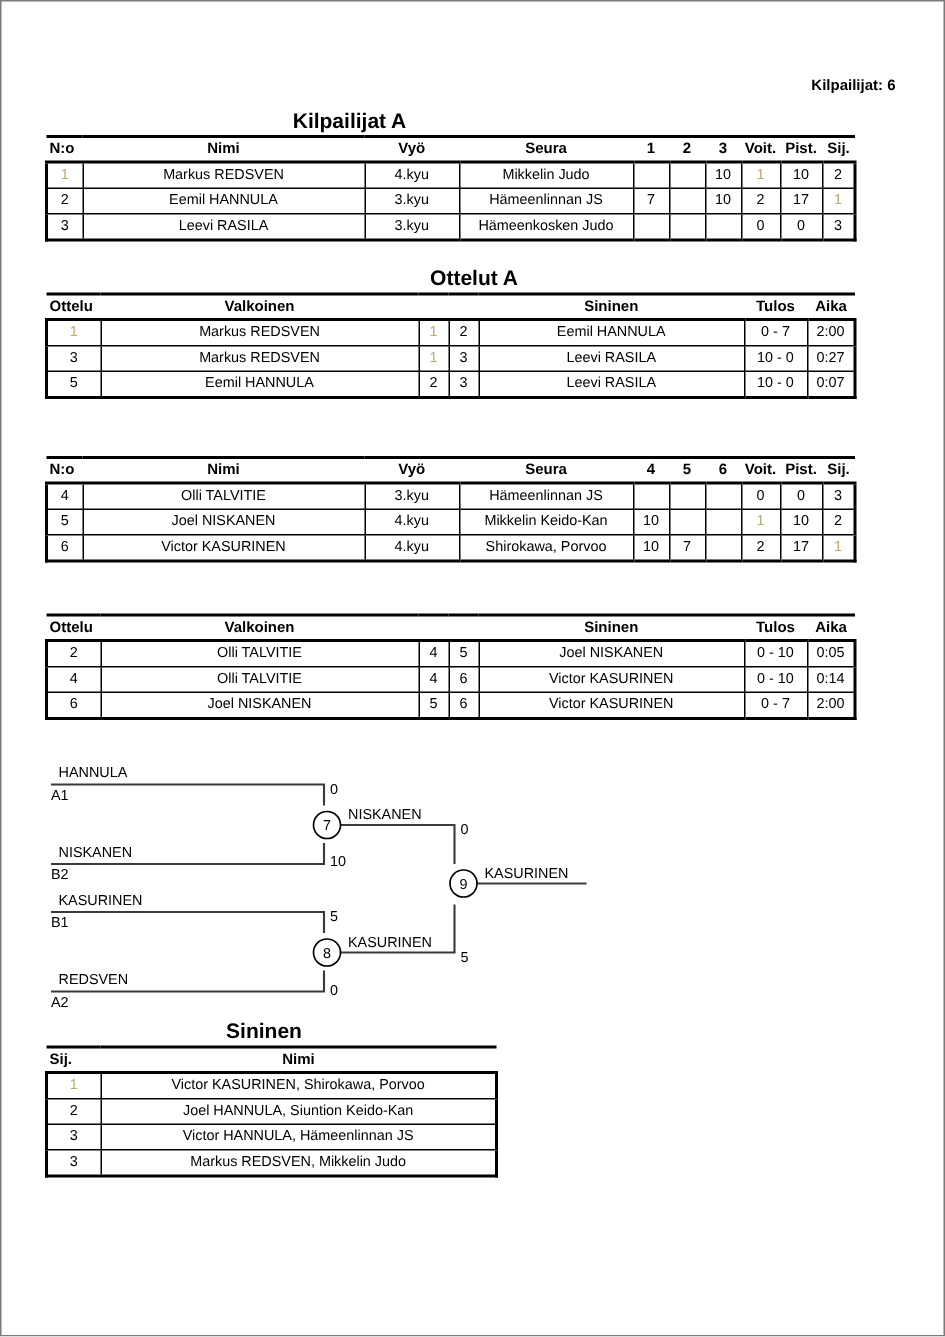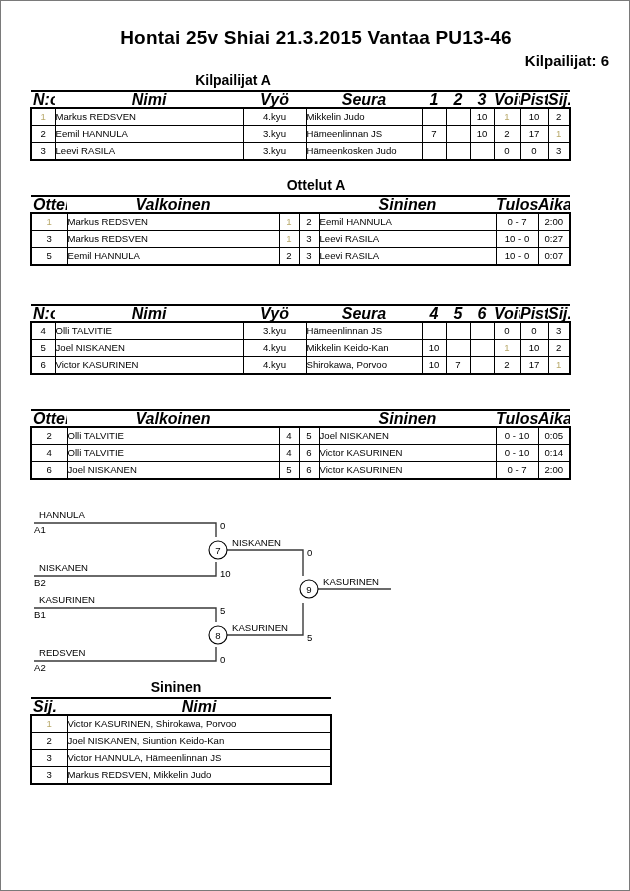--- a/index.html
+++ b/index.html
@@ -27,23 +27,23 @@
     left: 0;
     top: 26px;
     width: 630px;
     text-align: center;
     font-size: 19px;
     font-weight: bold;
     letter-spacing: 0.2px;
   }
   .entrant-count {
     position: absolute;
-    right: 20px;
+    right: 32px;
     top: 51px;
-    font-size: 15px;
+    font-size: 10px;
     font-weight: bold;
   }
 
   
   .section-caption {
     position: absolute;
     font-size: 14px;
     font-weight: bold;
     text-align: center;
     width: 330px;
@@ -61,36 +61,35 @@
     border: 1px solid #000;
     padding: 0;
     height: 16px;
     line-height: 16px;
     overflow: hidden;
     white-space: nowrap;
     font-weight: normal;
   }
   .tbl thead th {
     font-weight: bold;
-    font-size: 16px;
+    font-size: 10px;
     border-top: 2px solid #000;
     border-bottom: 2px solid #000;
     border-left: 0;
     border-right: 0;
     height: 15px;
     line-height: 15px;
     text-align: center;
-    font-style: italic;
   }
   .tbl thead th.hl { text-align: left; padding-left: 2px; }
   .tbl tbody tr:last-child td { border-bottom: 2px solid #000; }
   .tbl tbody td.edge-l { border-left: 2px solid #000; }
   .tbl tbody td.edge-r { border-right: 2px solid #000; }
   .c { text-align: center; }
-  .l { text-align: left; padding-left: 5px; }
+  .l { text-align: center; padding-left: 5px; }
 
   
   .faint { color: #b9a96b; }
 
   
   #bracket {
     position: absolute;
     left: 0;
     top: 492px;
     width: 630px;
@@ -127,21 +126,20 @@
     stroke: #000;
     stroke-width: 1.1;
     fill: #fff;
   }
 </style>
 </head>
 <body>
 
 <div id="page">
 
-  <div class="doc-title">Hontai 25v Shiai  21.3.2015  Vantaa   PU13-46</div>
   <div class="entrant-count">Kilpailijat: 6</div>
 
   <div class="section-caption" style="left:67px; top:71px;">Kilpailijat A</div>
   <table class="tbl" id="pool-a" style="left:29px; top:89px; width:539px;">
     <colgroup>
       <col style="width:24px">
         <col style="width:188px">
         <col style="width:63px">
         <col style="width:116px">
       <col style="width:24px">
@@ -437,21 +435,21 @@
       <th>Nimi</th>
     </tr>
       </thead>
     <tbody id="results-body">
         <tr>
           <td class="c edge-l"><span class="faint">1</span></td>
           <td class="l edge-r">Victor KASURINEN, Shirokawa, Porvoo</td>
         </tr>
         <tr>
           <td class="c edge-l">2</td>
-          <td class="l edge-r">Joel NISKANEN, Siuntion Keido-Kan</td>
+          <td class="l edge-r">Joel HANNULA, Siuntion Keido-Kan</td>
         </tr>
         <tr>
           <td class="c edge-l">3</td>
           <td class="l edge-r">Victor HANNULA, Hämeenlinnan JS</td>
         </tr>
         <tr>
           <td class="c edge-l">3</td>
           <td class="l edge-r">Markus  REDSVEN, Mikkelin Judo</td>
         </tr>
       </tbody>

